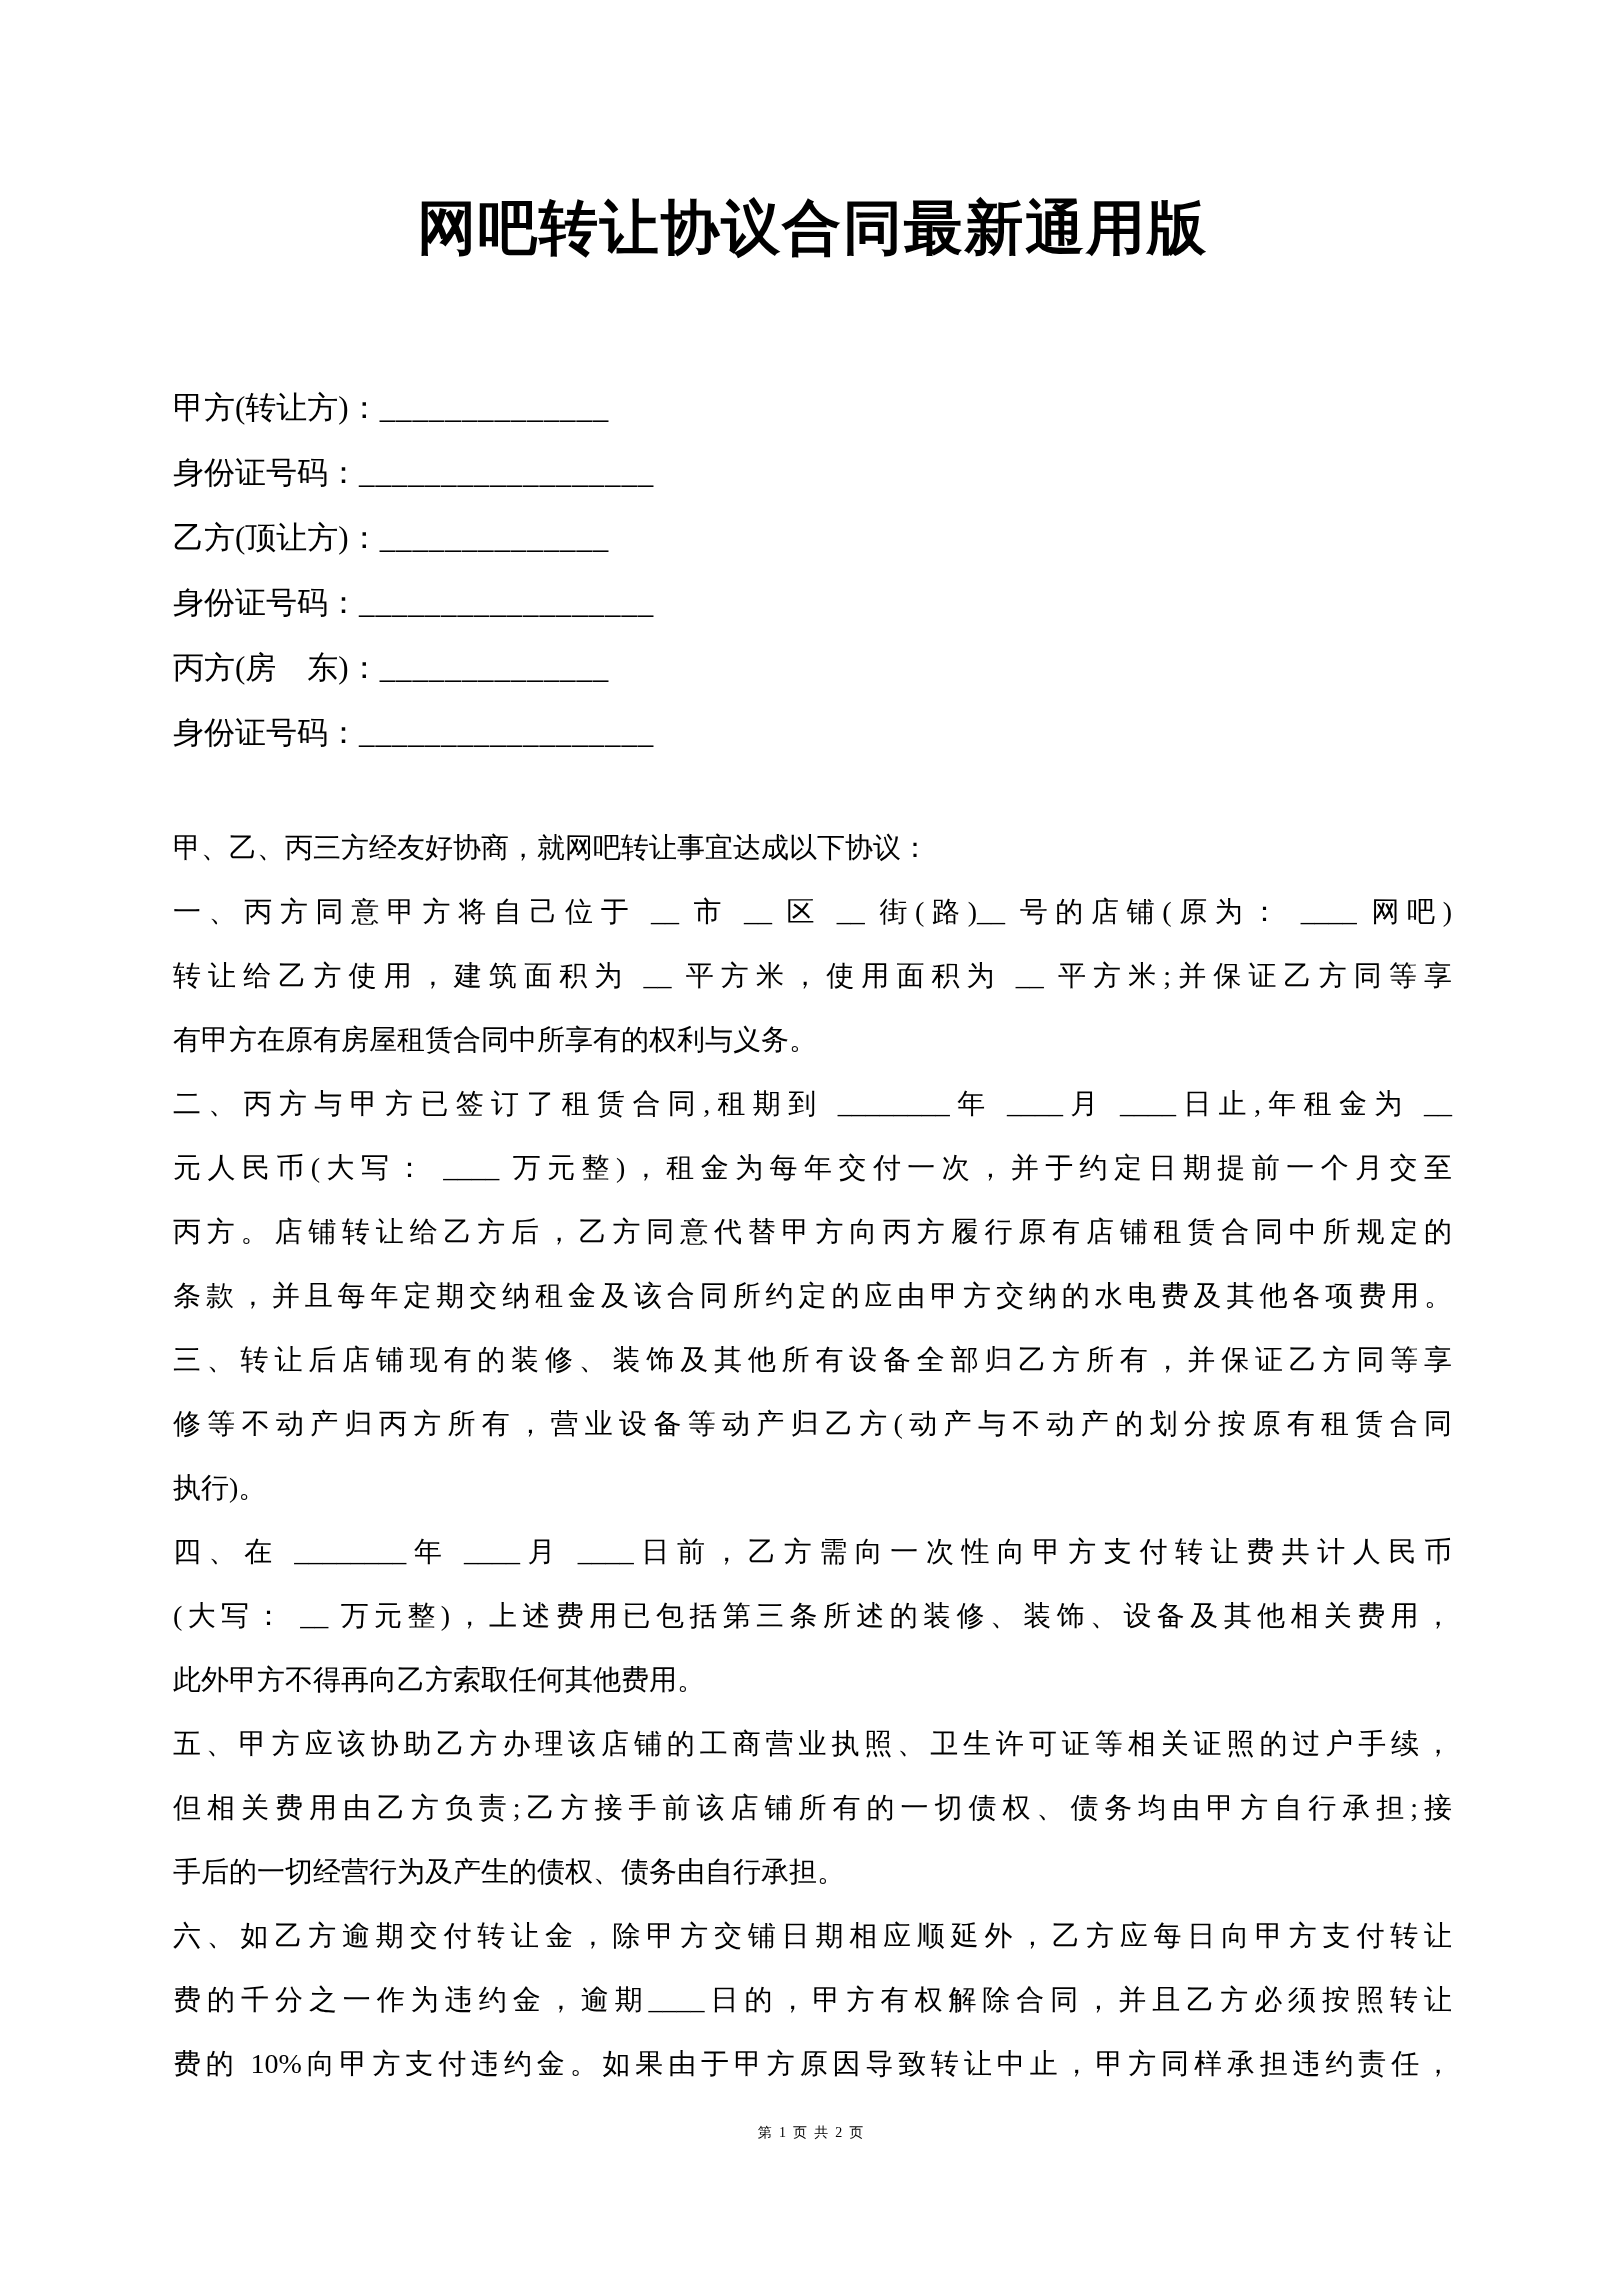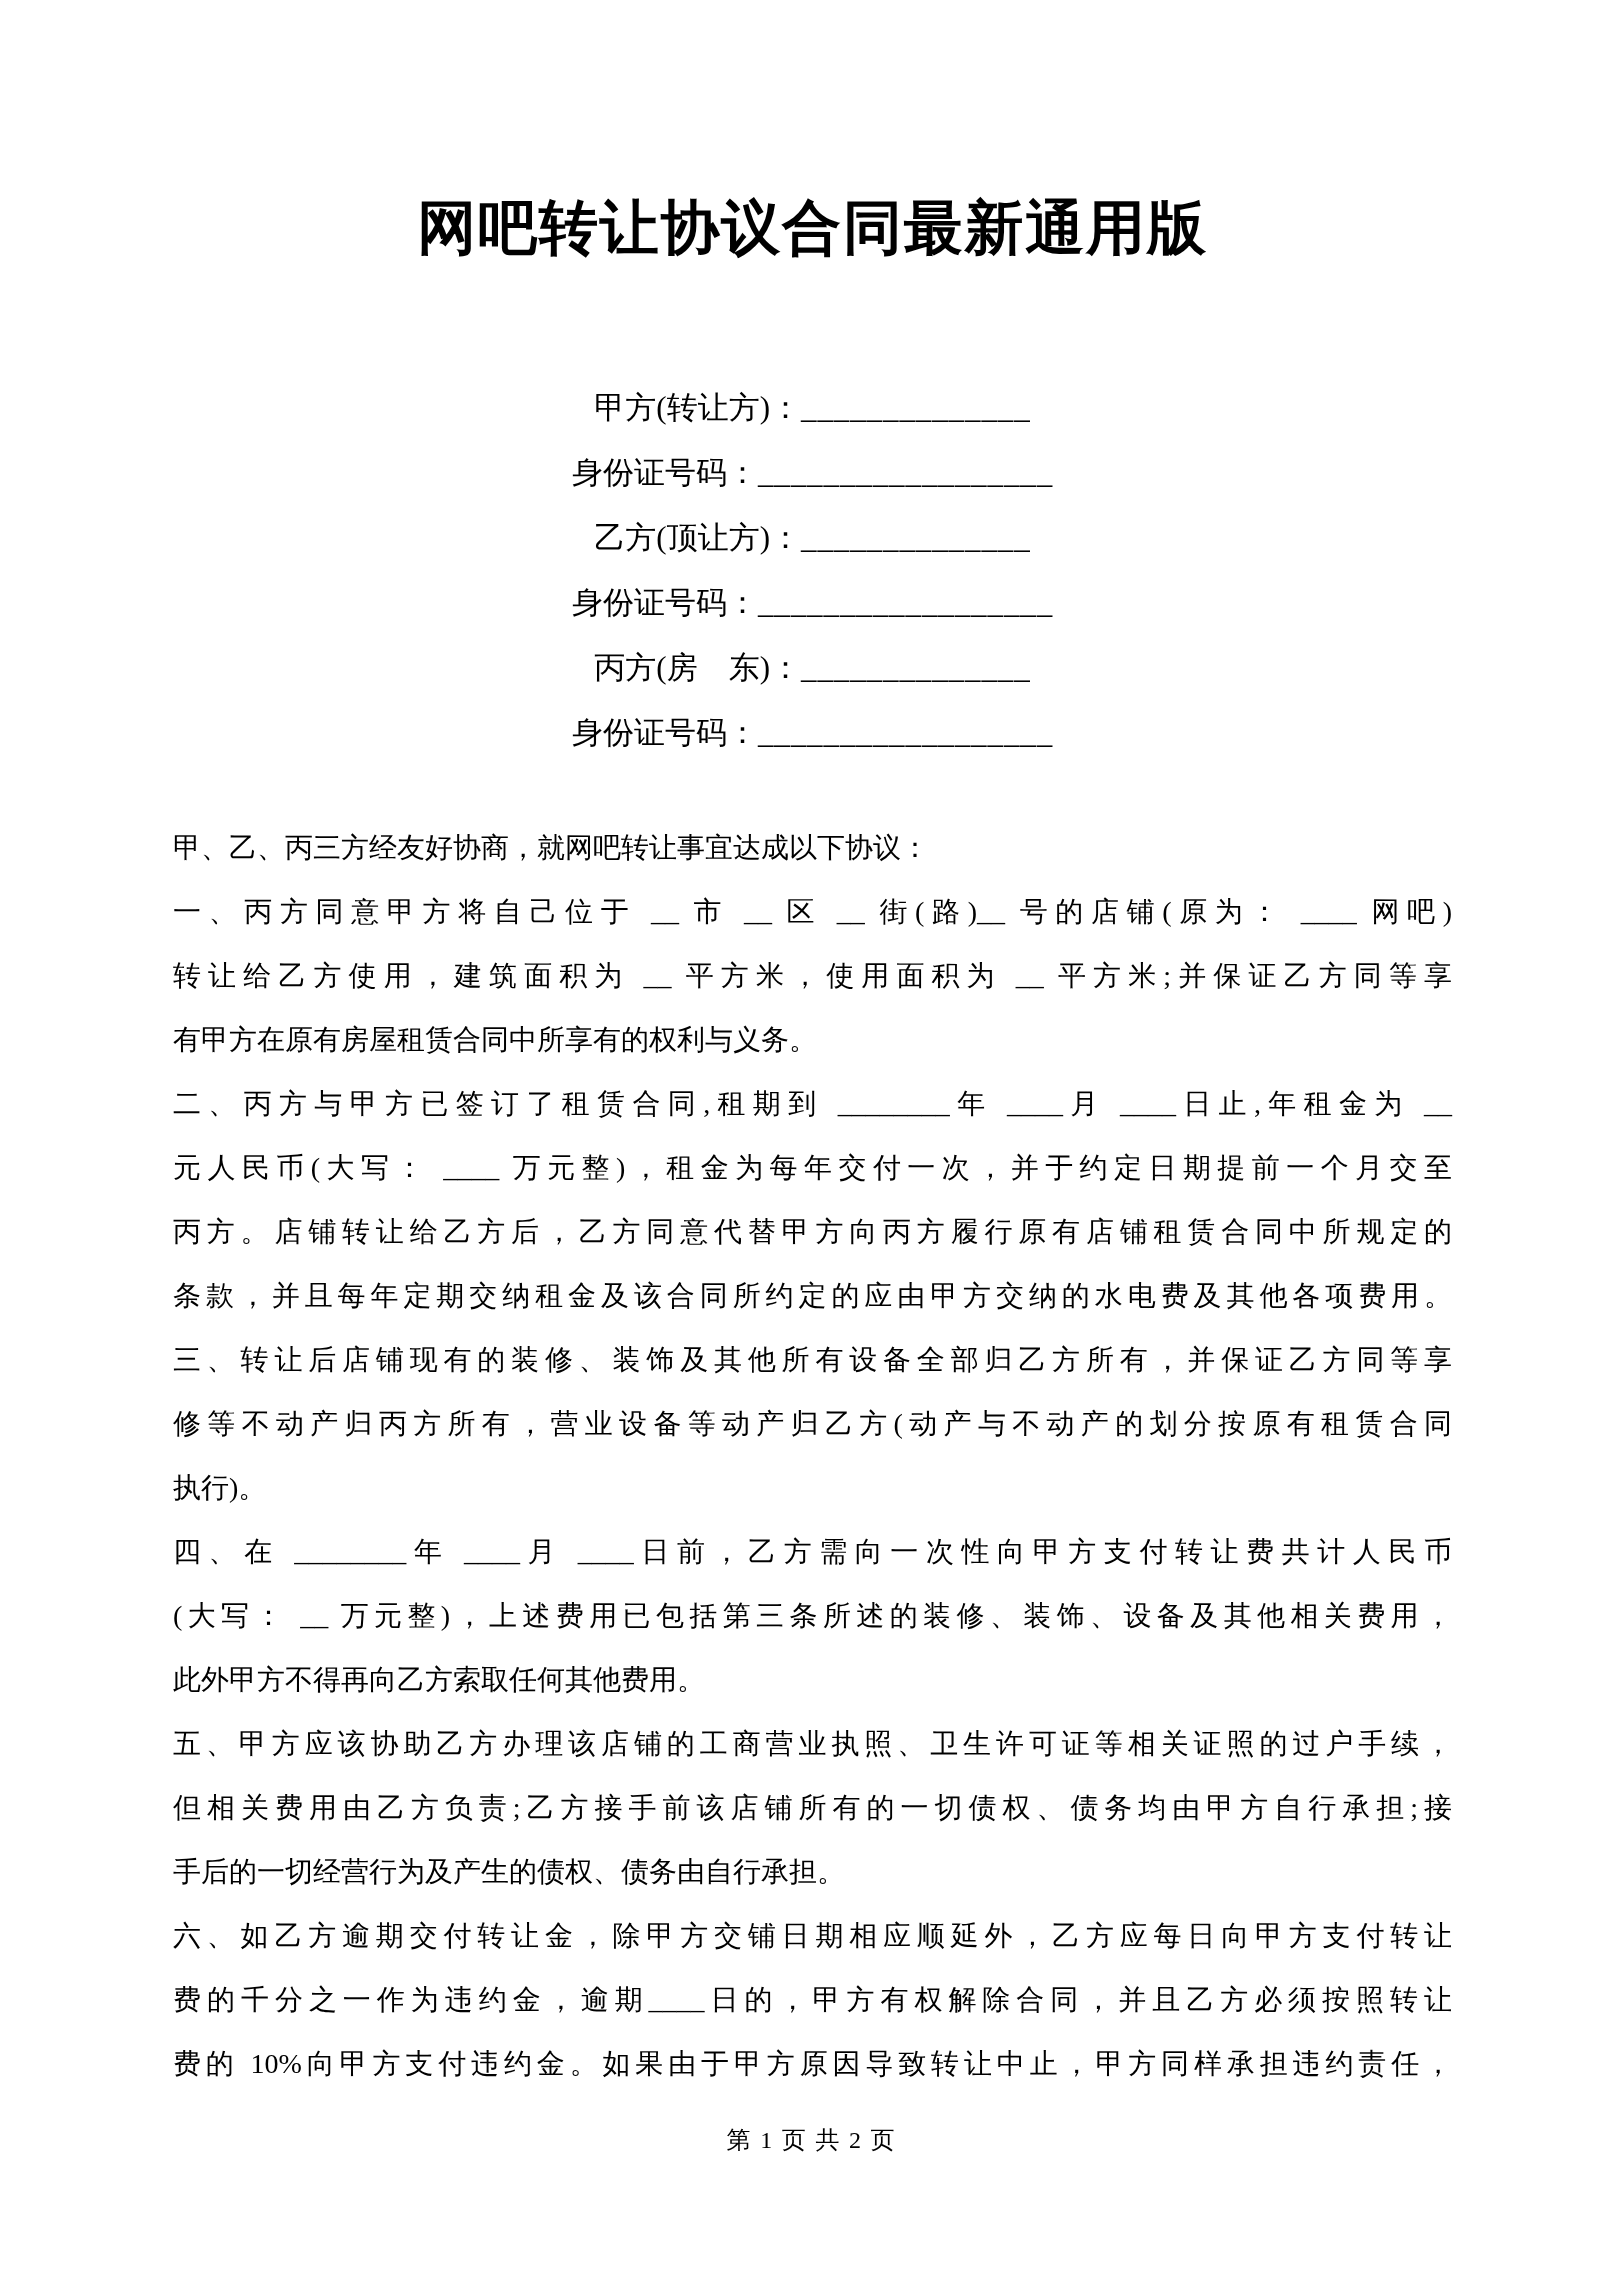--- a/index.html
+++ b/index.html
@@ -21,21 +21,20 @@
   .title {
     margin: 0;
     text-align: center;
     font-size: 59px;
     font-weight: bold;
     letter-spacing: 1.8px;
     line-height: 53px;
   }
   .parties {
     margin-top: 120px;
-    text-align: center;
   }
   .party-line {
     font-size: 31px;
     line-height: 65px;
     height: 65px;
     white-space: pre;
   }
   .party-line .blank {
     letter-spacing: 0.9px;
   }
@@ -51,21 +50,21 @@
   .line.full {
     text-align: justify;
     text-align-last: justify;
   }
   .page-footer {
     position: absolute;
     left: 0;
     right: 0;
     top: 2124px;
     text-align: center;
-    font-size: 24px;
+    font-size: 14px;
     letter-spacing: 1.8px;
   }
 </style>
 </head>
 <body>
 
 <div class="page">
 
   <h1 class="title">网吧转让协议合同最新通用版</h1>
 

